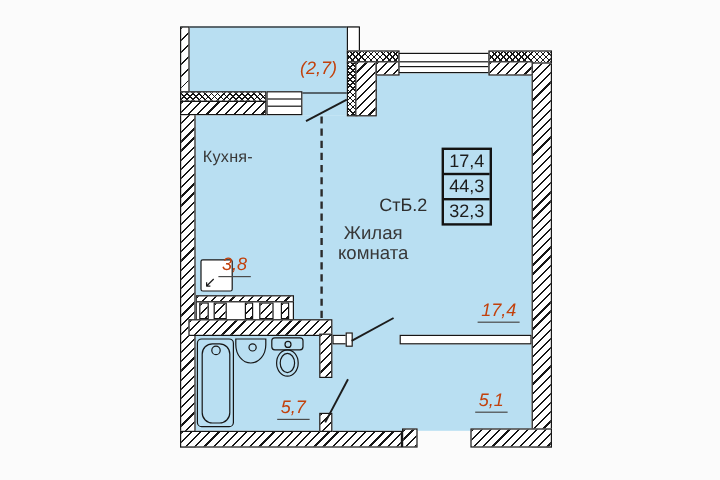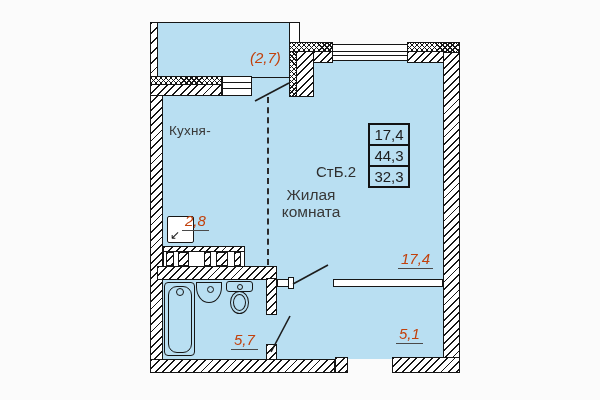--- a/index.html
+++ b/index.html
@@ -112,21 +112,21 @@
 
   <svg width="600" height="400">
     <line x1="255" y1="101" x2="289" y2="83" stroke="#1c1c1c" stroke-width="1.6"></line>
     <line x1="293" y1="284" x2="328" y2="265" stroke="#1c1c1c" stroke-width="1.6"></line>
     <line x1="271" y1="352" x2="290" y2="316" stroke="#1c1c1c" stroke-width="1.6"></line>
   </svg>
 
   <div class="abs area-label" style="left:247px;top:49px;border-bottom:none;">(2,7)</div>
 
   <div class="abs room-label" style="left:169px;top:123px;">Кухня-</div>
-  <div class="abs area-label" style="left:182px;top:212px;">2,8</div>
+  <div class="abs area-label" style="left:182px;top:212px;">3,8</div>
 
   <div class="abs unit-label" style="left:316px;top:147px;width:50px;text-align:left;margin-top:16px;">СтБ.2</div>
   <div class="abs spec-box" style="left:368px;top:123px;width:42px;">
     <div class="spec-row">17,4</div>
     <div class="spec-row">44,3</div>
     <div class="spec-row">32,3</div>
   </div>
 
   <div class="abs big-label" style="left:261px;top:186px;width:100px;">Жилая комната</div>
   <div class="abs area-label" style="left:398px;top:250px;">17,4</div>

